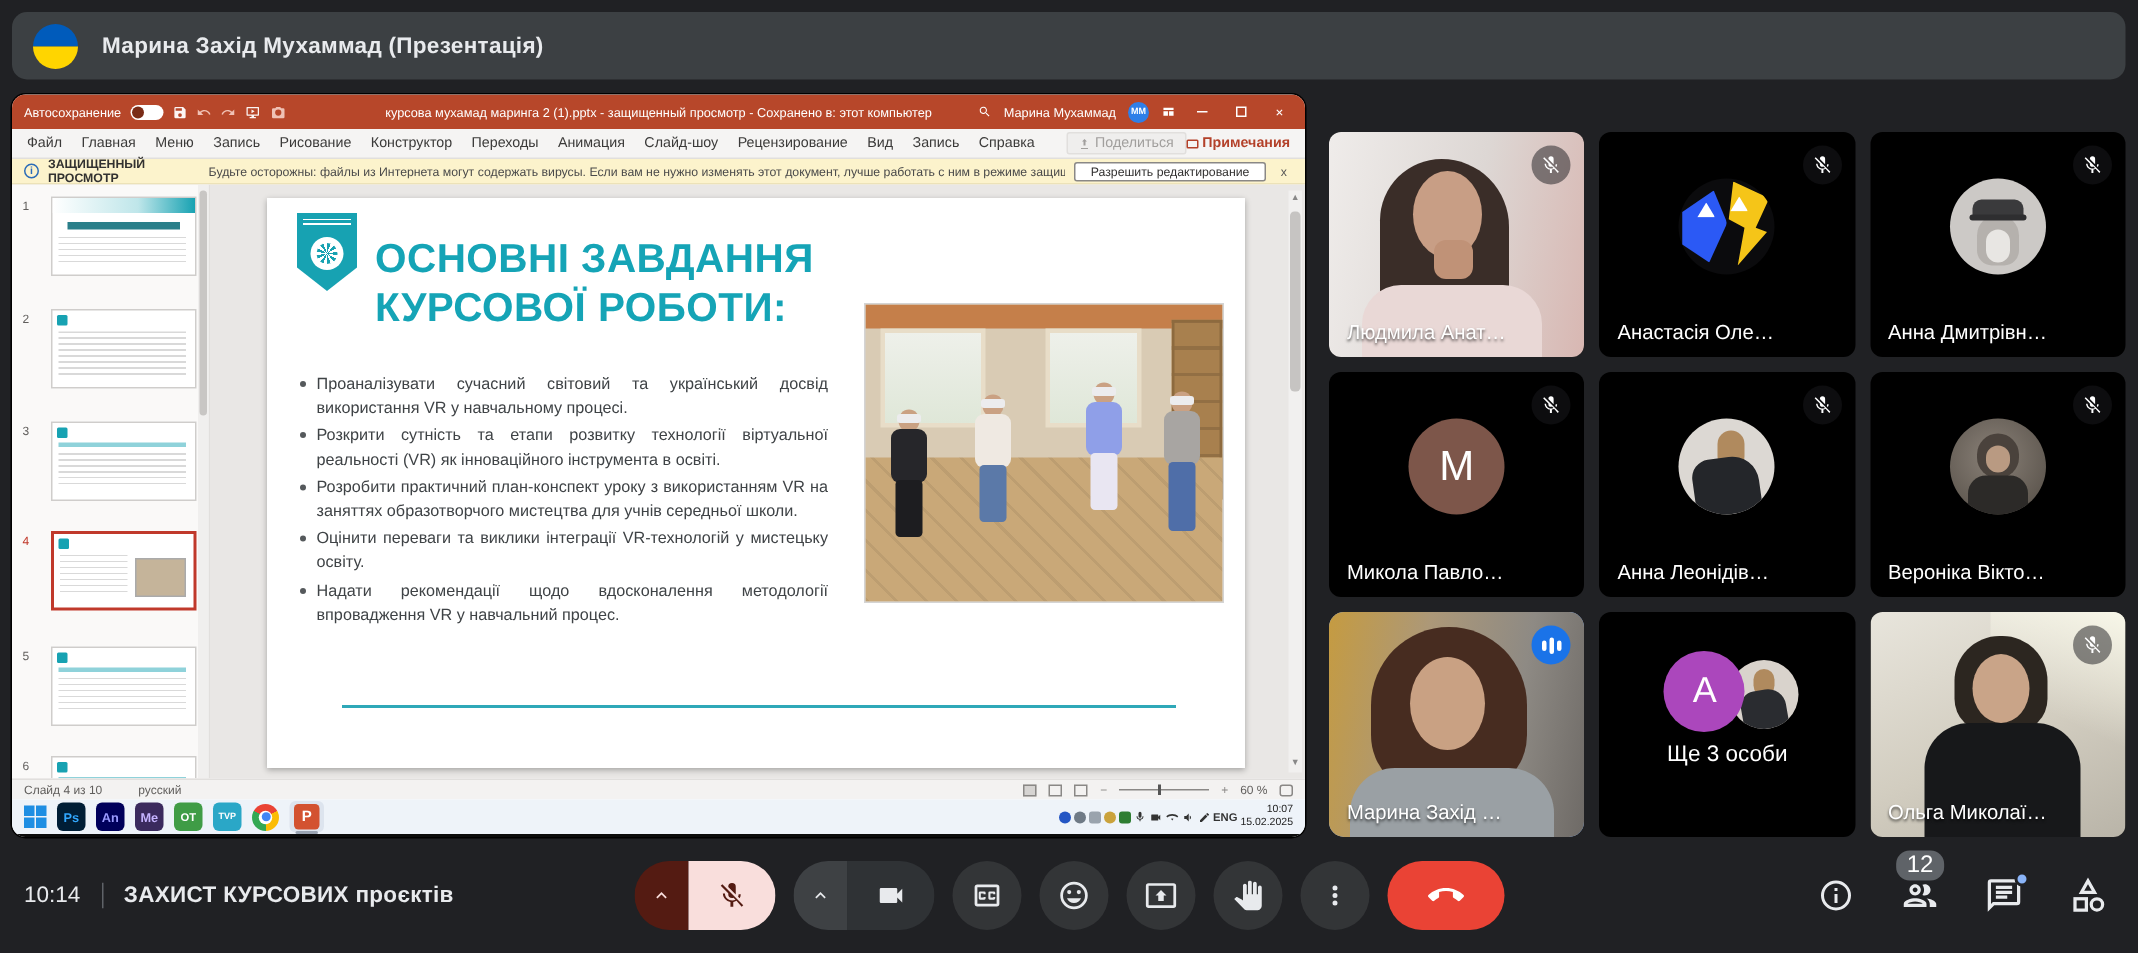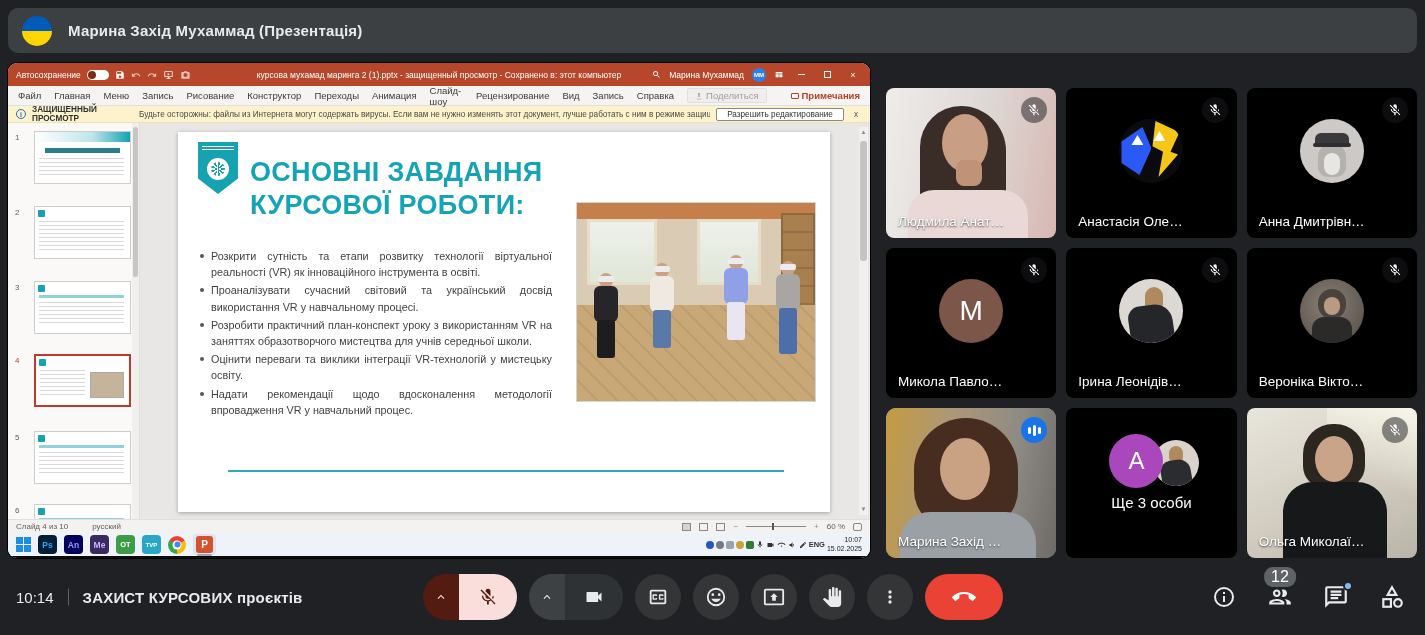--- a/index.html
+++ b/index.html
@@ -20,21 +20,21 @@
   .autosave-pill i{position:absolute;left:1px;top:1px;width:8px;height:8px;border-radius:50%;background:#7a2c17;}
   .qat{display:flex;align-items:center;gap:6px;opacity:.95;}
   .tb-center{position:absolute;left:50%;transform:translateX(-50%);white-space:nowrap;font-size:8.5px;}
   .tb-right{margin-left:auto;display:flex;align-items:center;gap:8px;}
   .mm{width:14px;height:14px;border-radius:50%;background:#2f7fe8;color:#fff;font-size:6px;display:flex;align-items:center;justify-content:center;font-weight:bold;}
   .wbtn{width:18px;height:16px;display:flex;align-items:center;justify-content:center;color:#fff;font-size:9px;}
   .wmin{width:7px;height:1px;background:#fff;display:block;}
   .wres{width:7px;height:7px;border:1px solid #fff;display:block;}
 
   .ppt-menubar{height:20px;background:#f5f4f3;display:flex;align-items:center;padding:0 10px;font-size:9.5px;color:#3b3a39;gap:13px;border-bottom:1px solid #e1dfdd;}
-  .ribbon-right{margin-left:auto;display:flex;align-items:center;gap:24px;}
+  .ribbon-right{margin-left:auto;display:flex;align-items:center;gap:0;}
   .share-btn{display:flex;align-items:center;gap:3px;background:#efeeed;border:1px solid #e1dfdd;border-radius:2px;padding:1px 7px;color:#a19f9d;font-size:9.5px;}
   .notes-btn{display:flex;align-items:center;gap:3px;color:#b3412a;font-weight:bold;font-size:9.5px;}
   .bubble{width:8px;height:6px;border:1px solid #b3412a;border-radius:1px;position:relative;}
 
   .ppt-protect{height:17px;background:#fcf3cc;display:flex;align-items:center;font-size:8.2px;color:#323130;gap:6px;padding:0 8px;border-bottom:1px solid #ece2b8;}
   .info-i{width:10px;height:10px;border-radius:50%;border:1px solid #2b6cb8;color:#2b6cb8;font-size:7px;display:flex;align-items:center;justify-content:center;font-weight:bold;flex:0 0 10px;}
   .pv-label{font-weight:bold;}
   .pv-msg{color:#4a4a4a;white-space:nowrap;overflow:hidden;}
   .pv-btn{margin-left:auto;background:#fff;border:1px solid #8a8886;border-radius:2px;padding:1px 10px;font-size:8.2px;white-space:nowrap;}
   .pv-x{padding:0 4px;color:#555;}
@@ -305,25 +305,25 @@
         <div class="logo">
             <div class="tl"></div>
             <div class="fl">
               <i></i>
             </div>
           </div>
         <div class="slide-title">ОСНОВНІ ЗАВДАННЯ КУРСОВОЇ РОБОТИ:</div>
         <div class="bullets">
           <div class="bul">
               <span class="dot"></span>
-              <span>Розкрити сутність та етапи розвитку технології віртуальної реальності (VR) як інноваційного інструмента в освіті.</span>
+              <span>Проаналізувати сучасний світовий та український досвід використання VR у навчальному процесі.</span>
             </div>
           <div class="bul">
               <span class="dot"></span>
-              <span>Проаналізувати сучасний світовий та український досвід використання VR у навчальному процесі.</span>
+              <span>Розкрити сутність та етапи розвитку технології віртуальної реальності (VR) як інноваційного інструмента в освіті.</span>
             </div>
           <div class="bul">
               <span class="dot"></span>
               <span>Розробити практичний план-конспект уроку з використанням VR на заняттях образотворчого мистецтва для учнів середньої школи.</span>
             </div>
           <div class="bul">
               <span class="dot"></span>
               <span>Оцінити переваги та виклики інтеграції VR-технологій у мистецьку освіту.</span>
             </div>
           <div class="bul">
@@ -500,21 +500,21 @@
     <div class="tile">
       <div class="avatar64" style="background:#dcd8d3;">
         <div class="shape" style="left:26px;top:8px;width:18px;height:26px;border-radius:9px;background:#b08a5e;"></div>
         <div class="shape" style="left:10px;top:26px;width:44px;height:38px;border-radius:12px 18px 0 0;background:#24262a;transform:rotate(-8deg);"></div>
       </div>
       <span class="badge">
           <svg width="14" height="14" viewBox="0 0 24 24">
             <path fill="#fff" d="M19 11h-1.7c0 .74-.16 1.43-.43 2.05l1.23 1.23c.56-.98.9-2.09.9-3.28zm-4.02.17c0-.06.02-.11.02-.17V5a3 3 0 0 0-6 0v.18l5.98 5.99zM4.27 3L3 4.27l6.01 6.01V11a3 3 0 0 0 3 3c.41 0 .8-.08 1.16-.23l1.66 1.66c-.81.38-1.7.6-2.65.6-3.03 0-5.82-2.3-5.82-5.6H4.7c0 3.41 2.72 6.23 6.05 6.72V21h2.28v-3.85c.92-.13 1.79-.45 2.55-.9L19.73 21 21 19.73 4.27 3z"></path>
           </svg>
         </span>
-      <span class="pname">Ірина Леонідів…</span>
+      <span class="pname">Анна Леонідів…</span>
     </div>
 
     <div class="tile">
       <div class="avatar64" style="background:radial-gradient(circle at 45% 40%,#8a8178,#5f5850 75%);">
         <div class="shape" style="left:18px;top:10px;width:28px;height:30px;border-radius:14px;background:#4a423c;"></div>
         <div class="shape" style="left:24px;top:18px;width:16px;height:18px;border-radius:8px;background:#b99a82;"></div>
         <div class="shape" style="left:12px;top:38px;width:40px;height:26px;border-radius:12px 12px 0 0;background:#2c2a28;"></div>
       </div>
       <span class="badge">
           <svg width="14" height="14" viewBox="0 0 24 24">

